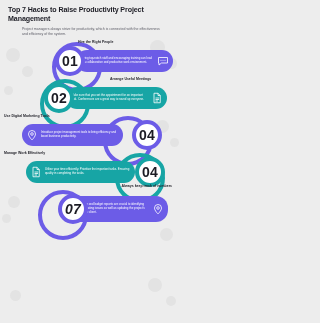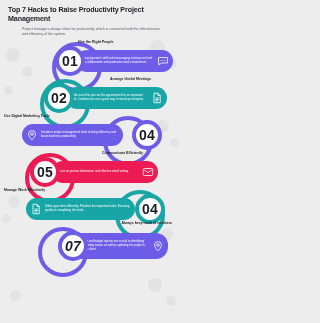--- a/index.html
+++ b/index.html
@@ -140,36 +140,20 @@
       <div class="ico">
         <svg viewBox="0 0 24 24" fill="none" stroke="#fff" stroke-width="1.6">
           <path d="M12 22s7-7.2 7-12a7 7 0 1 0-14 0c0 4.8 7 12 7 12z"></path>
             <circle cx="12" cy="10" r="2.6"></circle>
         </svg>
       </div>
       <div class="txt">Introduce project management tools to bring efficiency and boost business productivity.</div>
     </div>
   </div>
 
-  <div class="step">
-    <div class="arc c-pink" style="left:25px;top:0px;width:42px;height:42px;"></div>
-    <div class="lbl" style="left:102px;top:-2px;">Communicate Efficiently</div>
-    <div class="circ c-pink" style="left:30px;">
-      <b>05</b>
-    </div>
-    <div class="card bg-pink" style="left:52px;width:106px;">
-      <div class="txt">Focus on precise information and effective email writing.</div>
-      <div class="ico">
-        <svg viewBox="0 0 24 24" fill="none" stroke="#fff" stroke-width="1.6">
-          <rect x="2.5" y="5" width="19" height="14" rx="2"></rect>
-            <path d="M3 7l9 6 9-6"></path>
-        </svg>
-      </div>
-    </div>
-  </div>
 
   <div class="step">
     <div class="arc c-teal" style="left:115px;top:0px;width:42px;height:42px;"></div>
     <div class="lbl" style="left:4px;top:-2px;">Manage Work Effectively</div>
     <div class="circ c-teal" style="left:135px;">
       <b>04</b>
     </div>
     <div class="card bg-teal" style="left:26px;width:109px;">
       <div class="ico">
         <svg viewBox="0 0 24 24" fill="none" stroke="#fff" stroke-width="1.6">

